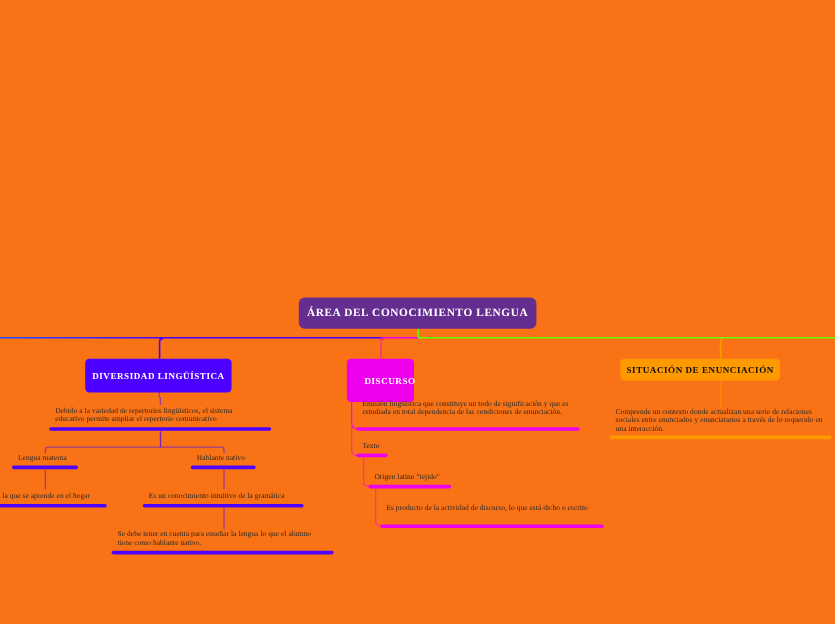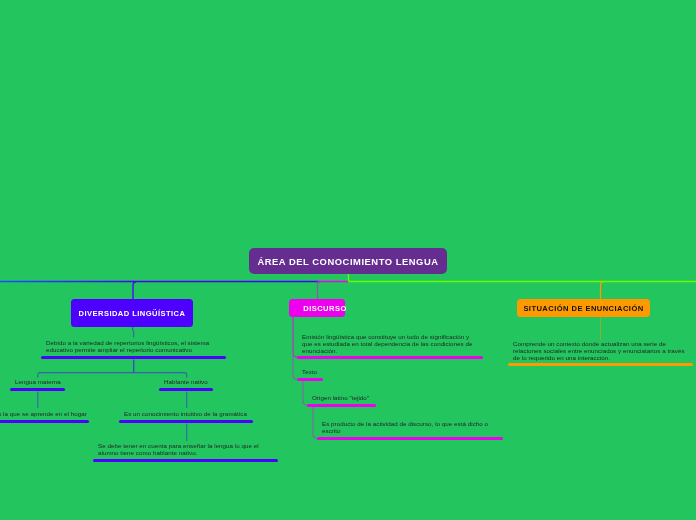--- a/index.html
+++ b/index.html
@@ -1,26 +1,26 @@
 <!DOCTYPE html>
 <html><head>
 <meta charset="utf-8">
 <title>Mind Map</title>
 <style>
   html,body{margin:0;padding:0;width:696px;height:520px;overflow:hidden;background:#ffffff;}
   body{font-family:"Liberation Sans",sans-serif;-webkit-font-smoothing:antialiased;}
-  #canvas{position:relative;width:696px;height:520px;background:#22c55e;}
+  #canvas{position:relative;width:696px;height:520px;background:#f97316;font-family:Liberation Serif, serif;}
   svg.links{position:absolute;left:0;top:0;width:696px;height:520px;}
   .node{position:absolute;border-radius:3.5px;display:flex;align-items:center;justify-content:center;
         font-weight:bold;white-space:nowrap;box-sizing:border-box;}
   .node span{display:block;}
   #root-node{left:249px;top:248px;width:198px;height:26px;background:#662D91;color:#fff;
              font-size:9.4px;letter-spacing:.54px;border-radius:5px;}
   #n-div{left:71px;top:299px;width:122px;height:28px;background:#4D00FF;color:#fff;font-size:7.55px;letter-spacing:.45px;}
-  #n-dis{left:289px;top:299px;width:56px;height:18px;background:#EE00EE;color:#fff;font-size:7.55px;letter-spacing:.45px;padding-left:16px;}
+  #n-dis{left:289px;top:299px;width:56px;height:36px;background:#EE00EE;color:#fff;font-size:7.55px;letter-spacing:.45px;padding-left:16px;}
   #n-sit{left:517px;top:299px;width:133px;height:18px;background:#FF9900;color:#111;font-size:7.55px;letter-spacing:.45px;}
 
   .leafbar{position:absolute;height:3px;border-radius:1.8px;}
   .leaftxt{position:absolute;color:#262626;font-size:6.2px;line-height:7px;letter-spacing:.05px;}
 </style>
 </head>
 <body>
 
 <div id="canvas">
   <svg class="links" viewBox="0 0 696 520" width="696" height="520">

